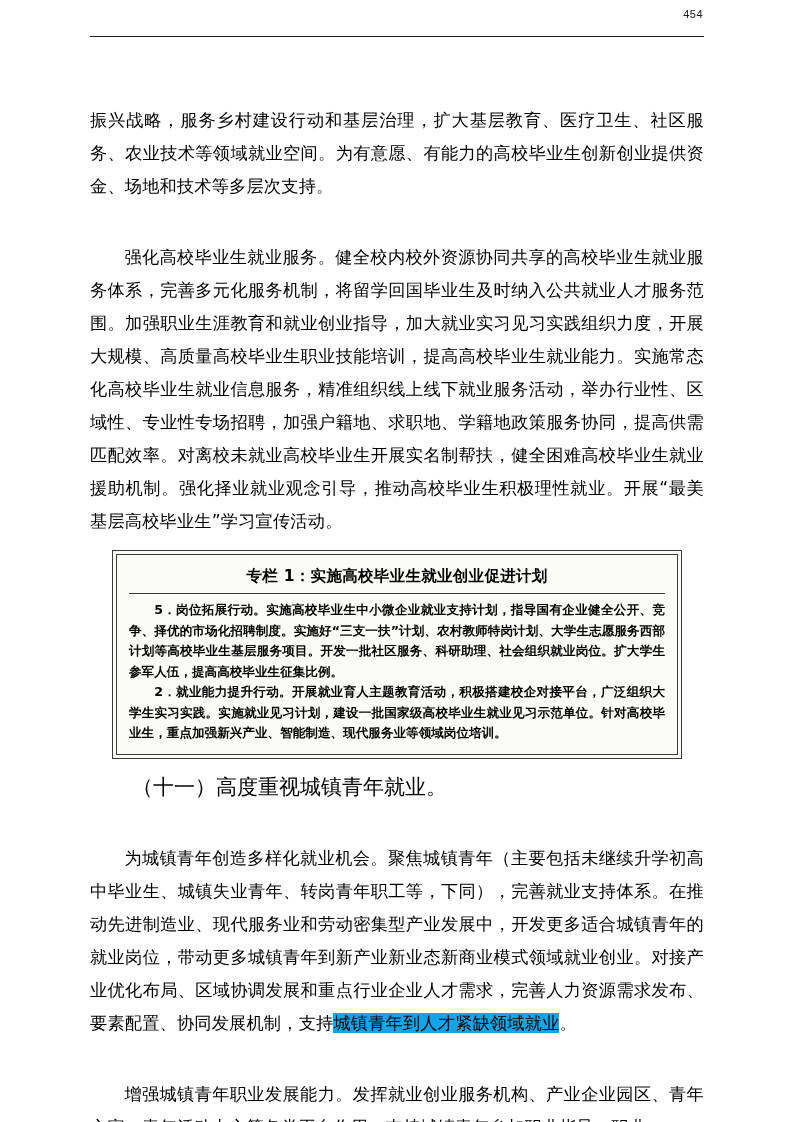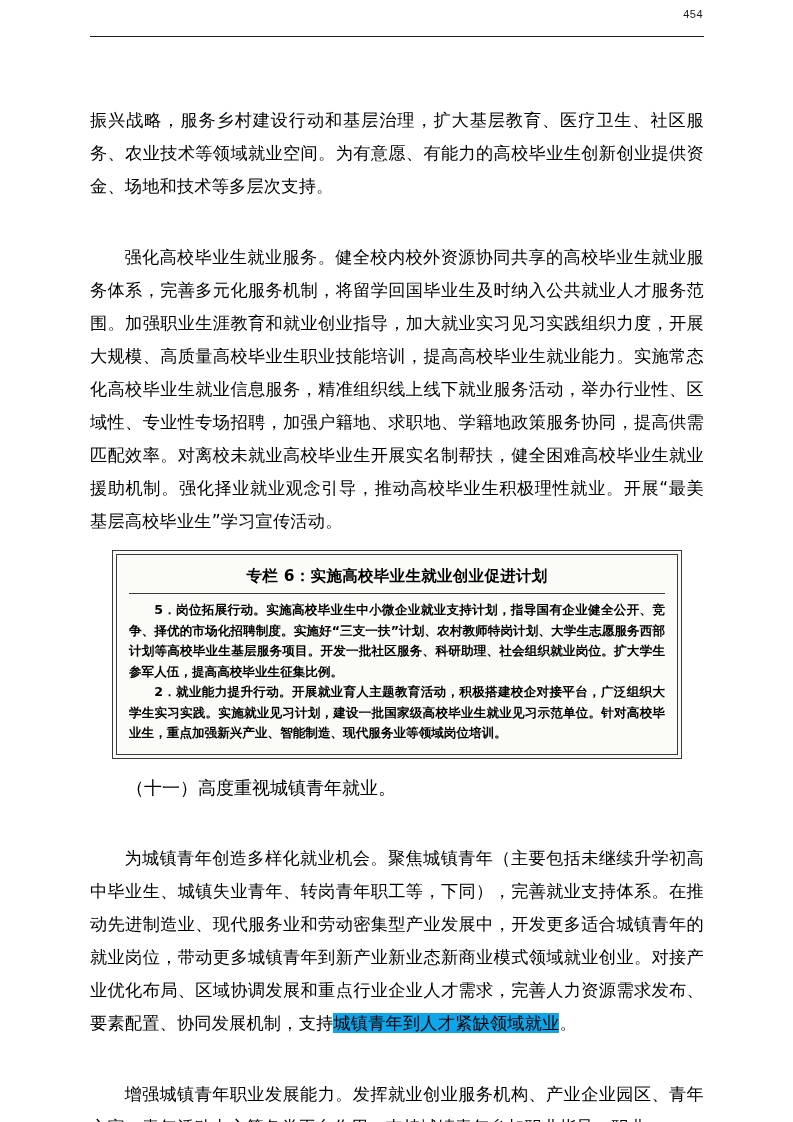--- a/index.html
+++ b/index.html
@@ -95,21 +95,21 @@
     font-size: 12.6px;
     line-height: 20.5px;
     text-align: justify;
     text-justify: inter-ideograph;
     text-indent: 2em;
     margin: 0;
     font-weight: 600;
     letter-spacing: 0px;
   }
   .sec-heading {
-    font-size: 18px;
+    font-size: 21px;
     line-height: 33px;
     font-family: "DejaVu Sans", "Liberation Sans", sans-serif;
     text-indent: 2em;
     margin: 0;
     font-weight: 500;
   }
 </style>
 </head>
 <body>
 
@@ -119,21 +119,21 @@
   <div class="header-rule"></div>
 
   <div class="content">
 
     <p class="body-para">振兴战略，服务乡村建设行动和基层治理，扩大基层教育、医疗卫生、社区服务、农业技术等领域就业空间。为有意愿、有能力的高校毕业生创新创业提供资金、场地和技术等多层次支持。</p>
 
     <p class="body-para indent">强化高校毕业生就业服务。健全校内校外资源协同共享的高校毕业生就业服务体系，完善多元化服务机制，将留学回国毕业生及时纳入公共就业人才服务范围。加强职业生涯教育和就业创业指导，加大就业实习见习实践组织力度，开展大规模、高质量高校毕业生职业技能培训，提高高校毕业生就业能力。实施常态化高校毕业生就业信息服务，精准组织线上线下就业服务活动，举办行业性、区域性、专业性专场招聘，加强户籍地、求职地、学籍地政策服务协同，提高供需匹配效率。对离校未就业高校毕业生开展实名制帮扶，健全困难高校毕业生就业援助机制。强化择业就业观念引导，推动高校毕业生积极理性就业。开展“最美基层高校毕业生”学习宣传活动。</p>
 
     <div class="callout">
       <div class="callout-inner">
-        <div class="callout-title">专栏 6：实施高校毕业生就业创业促进计划</div>
+        <div class="callout-title">专栏 1：实施高校毕业生就业创业促进计划</div>
         <div class="callout-rule"></div>
         <p class="callout-para">5．岗位拓展行动。实施高校毕业生中小微企业就业支持计划，指导国有企业健全公开、竞争、择优的市场化招聘制度。实施好“三支一扶”计划、农村教师特岗计划、大学生志愿服务西部计划等高校毕业生基层服务项目。开发一批社区服务、科研助理、社会组织就业岗位。扩大学生参军人伍，提高高校毕业生征集比例。</p>
         <p class="callout-para">2．就业能力提升行动。开展就业育人主题教育活动，积极搭建校企对接平台，广泛组织大学生实习实践。实施就业见习计划，建设一批国家级高校毕业生就业见习示范单位。针对高校毕业生，重点加强新兴产业、智能制造、现代服务业等领域岗位培训。</p>
       </div>
     </div>
 
     <p class="sec-heading">（十一）高度重视城镇青年就业。</p>
 
     <p class="body-para indent"><span>为城镇青年创造多样化就业机会。聚焦城镇青年（主要包括未继续升学初高中毕业生、城镇失业青年、转岗青年职工等，下同），完善就业支持体系。在推动先进制造业、现代服务业和劳动密集型产业发展中，开发更多适合城镇青年的就业岗位，带动更多城镇青年到新产业新业态新商业模式领域就业创业。对接产业优化布局、区域协调发展和重点行业企业人才需求，完善人力资源需求发布、要素配置、协同发展机制，支持</span><span class="hl">城镇青年到人才紧缺领域就业</span><span>。</span></p>
 

